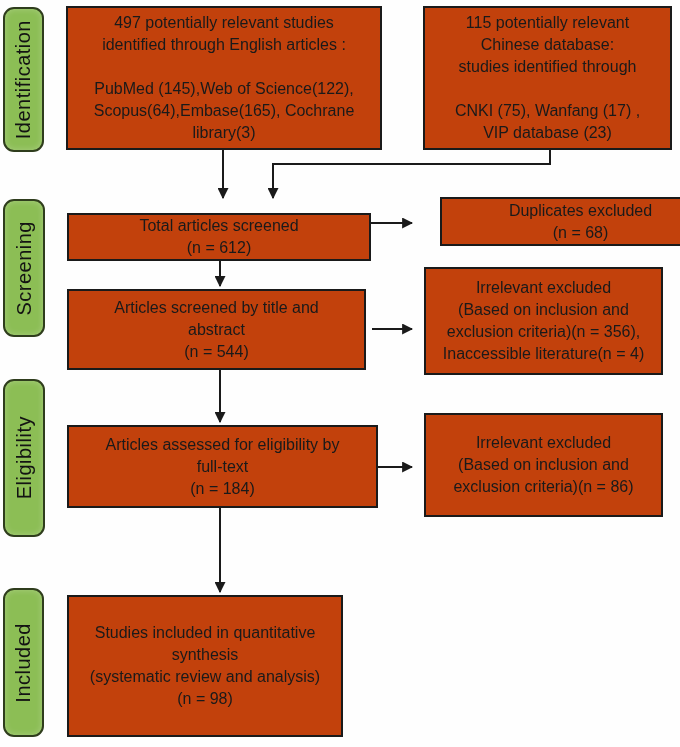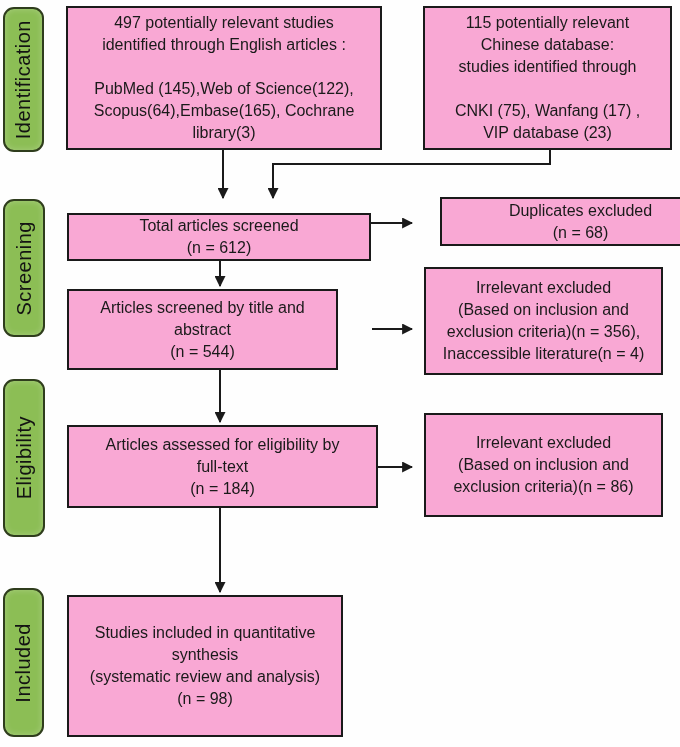--- a/index.html
+++ b/index.html
@@ -32,21 +32,21 @@
   .stage-text {
     writing-mode: vertical-rl;
     transform: rotate(180deg);
     font-size: 20px;
     letter-spacing: 0.5px;
     color: #131313;
     white-space: nowrap;
   }
   .box {
     position: absolute;
-    background: #f9a8d4;
+    background: #c2410c;
     border: 2px solid #1a1a1a;
     box-sizing: border-box;
     display: flex;
     flex-direction: column;
     align-items: center;
     justify-content: center;
     text-align: center;
     font-size: 16px;
     line-height: 22px;
   }
@@ -108,21 +108,21 @@
   <div class="box" style="left:67px;top:213px;width:304px;height:48px">
     <div class="line">Total articles screened</div>
     <div class="line">(n = 612)</div>
   </div>
 
   <div class="box" style="left:440px;top:197px;width:281px;height:49px">
     <div class="line">Duplicates excluded</div>
     <div class="line">(n = 68)</div>
   </div>
 
-  <div class="box" style="left:67px;top:289px;width:271px;height:81px">
+  <div class="box" style="left:67px;top:289px;width:299px;height:81px">
     <div class="line">Articles screened by title and</div>
     <div class="line">abstract</div>
     <div class="line">(n = 544)</div>
   </div>
 
   <div class="box" style="left:424px;top:267px;width:239px;height:108px">
     <div class="line">Irrelevant excluded</div>
     <div class="line">(Based on inclusion and</div>
     <div class="line">exclusion criteria)(n = 356),</div>
     <div class="line">Inaccessible literature(n = 4)</div>

